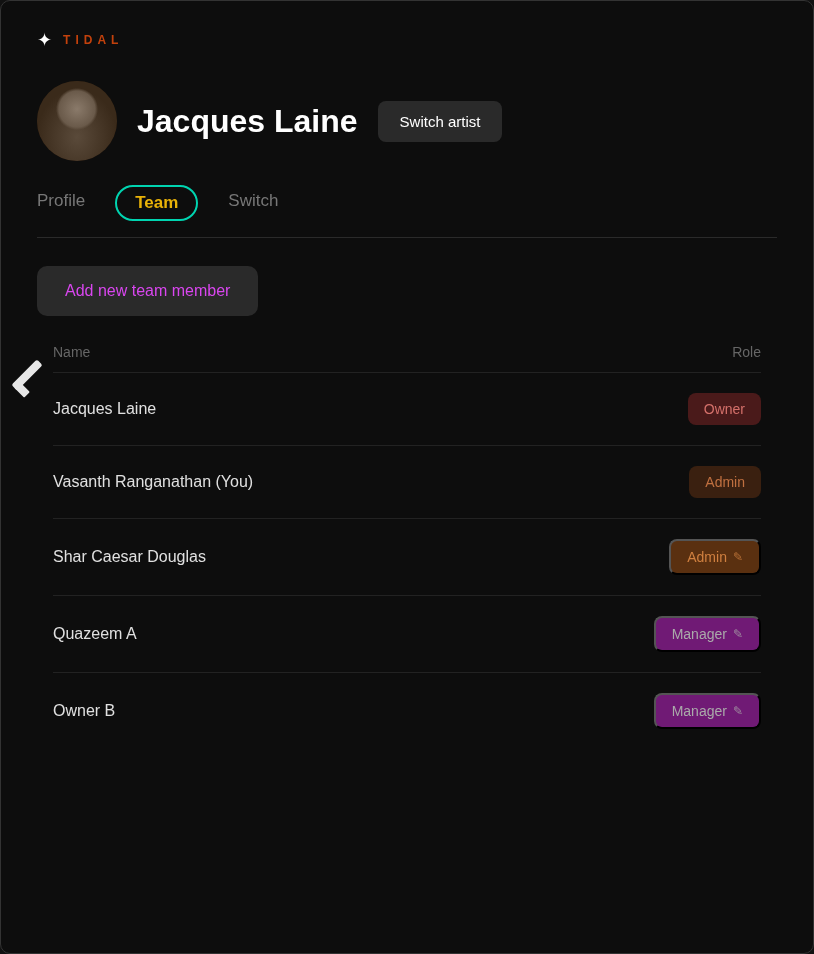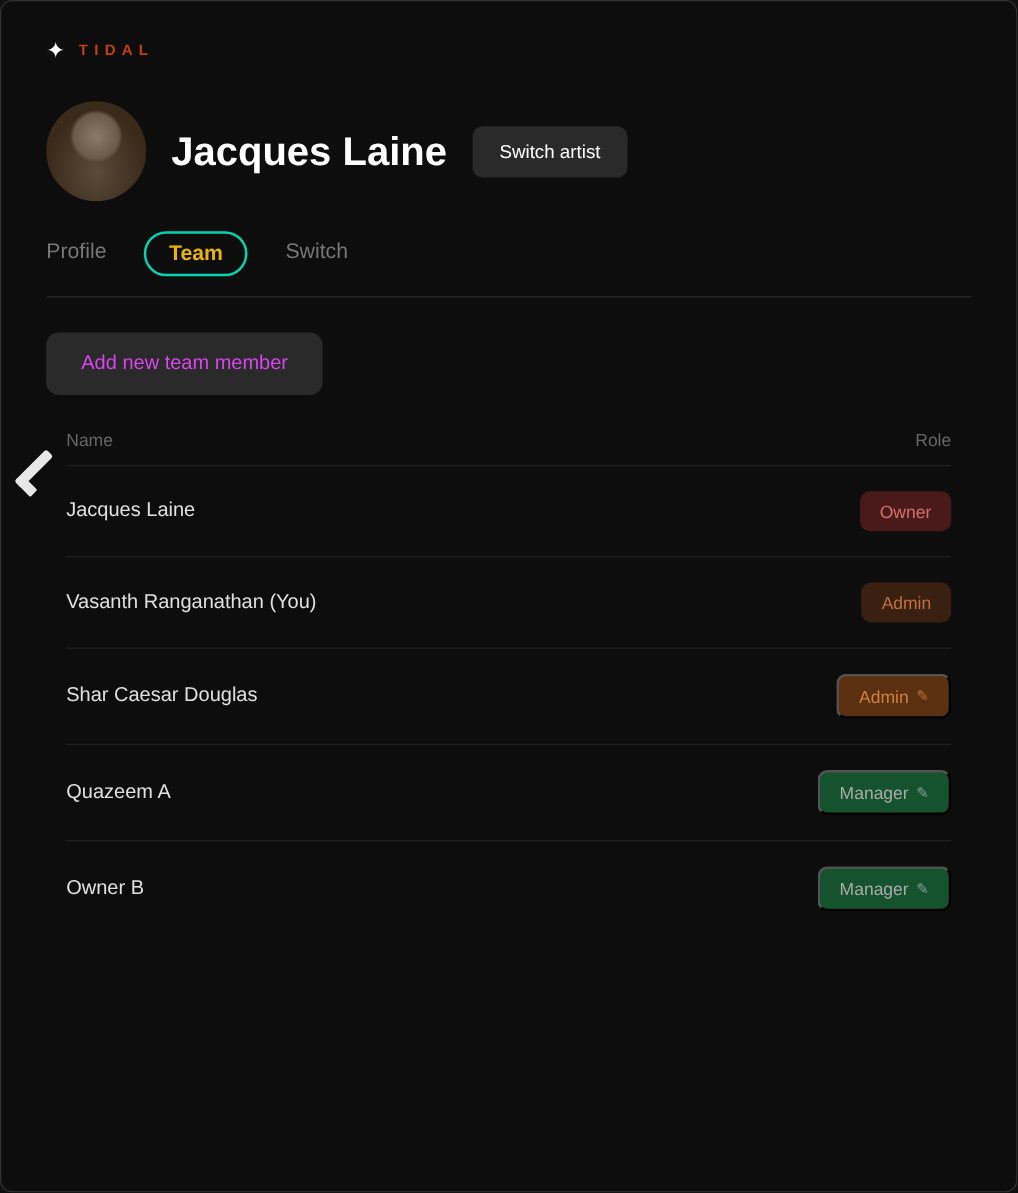--- a/index.html
+++ b/index.html
@@ -204,21 +204,21 @@
       color: #c07040;
     }
 
     .role-admin-edit {
       background: #5a3010;
       color: #d08040;
       cursor: pointer;
     }
 
     .role-manager {
-      background: #14532d;
+      background: #701a75;
       color: #aaa;
       cursor: pointer;
       margin-left: 18px;
     }
 
     .edit-icon {
       font-size: 12px;
       opacity: 0.8;
     }
 

